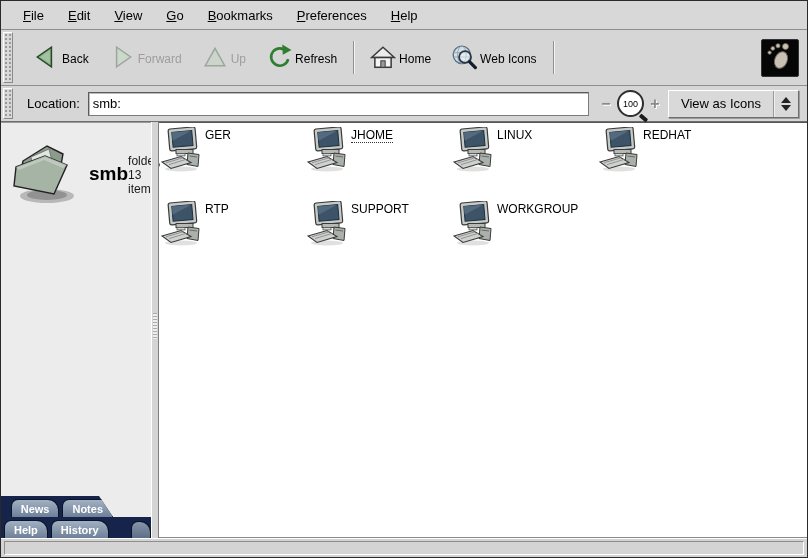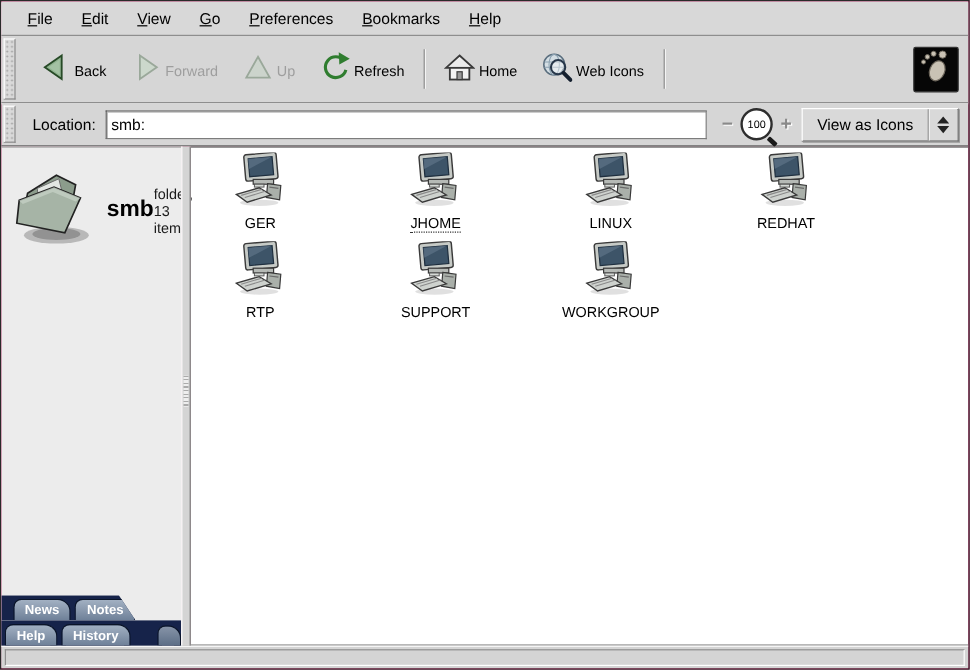--- a/index.html
+++ b/index.html
@@ -112,21 +112,21 @@
   }
   .splitter .splitgrip{
     position:absolute;top:46%;left:1px;width:4px;height:26px;
     background:repeating-linear-gradient(#aaa 0 1px,#eee 1px 3px);
   }
   .main{
     flex:1;background:#fff;border-top:1px solid #555;
     padding:4px 0 0 0;overflow:hidden;
   }
   .hostgrid{display:flex;flex-wrap:wrap;width:560px;column-gap:30px;row-gap:2px;}
-  .host{width:116px;height:72px;display:flex;flex-direction:column;align-items:center;cursor:default;}
+  .host{width:116px;height:72px;display:flex;flex-direction:row;align-items:flex-start;cursor:default;}
   .host .hlabel{font-size:12px;color:#000;margin-top:1px;white-space:nowrap;}
   .host .hlabel.dotted{border-bottom:1px dotted #333;}
   
   .statusbar{
     flex:0 0 auto;height:19px;background:#d4d4d4;
     border-top:1px solid #fdfdfd;padding:2px 3px;
     box-shadow:0 -1px 0 #8a8a8a;
   }
   .statusfield{
     height:100%;border:1px solid #8e8e8e;border-bottom-color:#fff;border-right-color:#fff;
@@ -136,22 +136,22 @@
 </head>
 <body>
 
 <div class="window">
 
   <div class="menubar">
       <div class="menu-item"><u>F</u>ile</div>
       <div class="menu-item"><u>E</u>dit</div>
       <div class="menu-item"><u>V</u>iew</div>
       <div class="menu-item"><u>G</u>o</div>
+      <div class="menu-item"><u>B</u>ookmarks</div>
       <div class="menu-item"><u>P</u>references</div>
-      <div class="menu-item"><u>B</u>ookmarks</div>
       <div class="menu-item"><u>H</u>elp</div>
     </div>
 
   <div class="bar toolbar-row">
     <div class="grip"></div>
     <div class="toolbtns">
         <div class="toolbtn">
           <span><svg width="26" height="26" viewBox="0 0 24 24">
               <polygon points="17,3 17,21 4,12" fill="#8fb38f" stroke="#274a27" stroke-width="1.4"></polygon>
               <polygon points="15.5,6 15.5,18 7,12" fill="#b0ccb0" opacity="0.6"></polygon>

